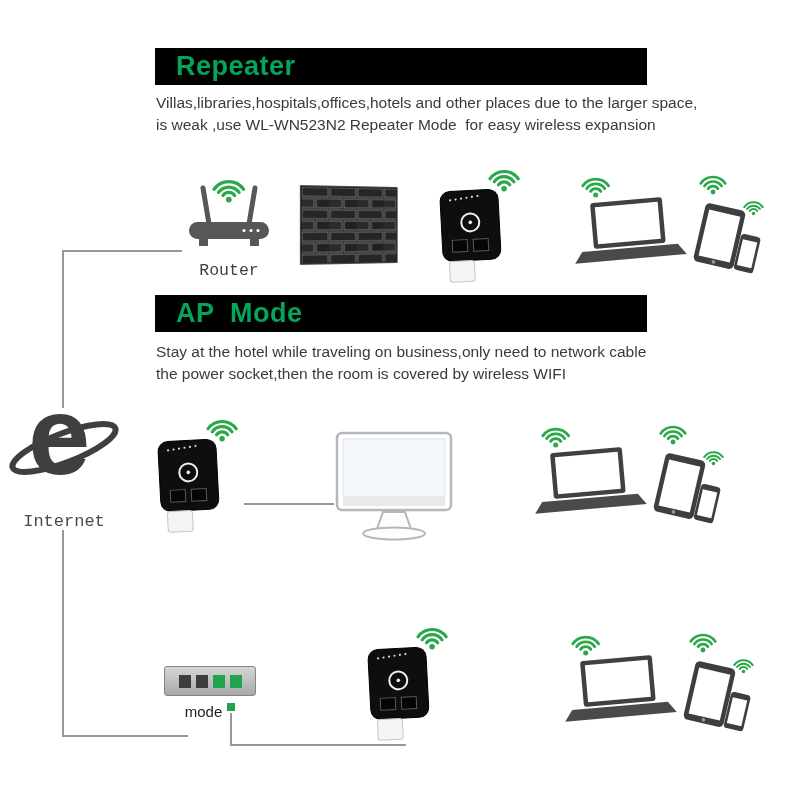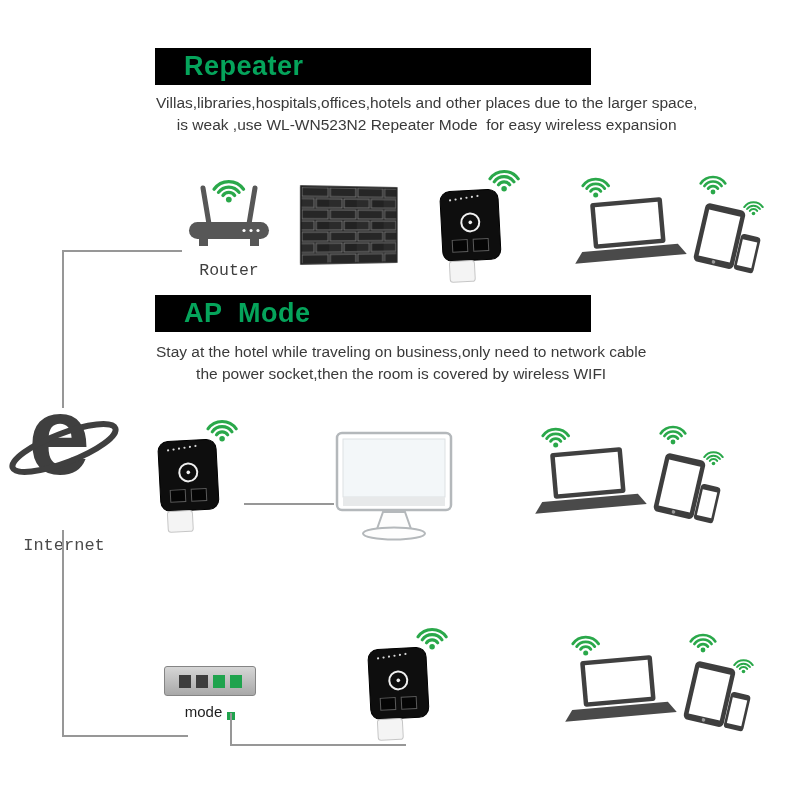--- a/index.html
+++ b/index.html
@@ -1,50 +1,50 @@
 <!DOCTYPE html>
 <html><head>
 <meta charset="utf-8">
 <style>
   * { margin:0; padding:0; box-sizing:border-box; }
   body { font-family:"Liberation Sans", sans-serif; background:#fff; }
   .canvas { position:relative; width:800px; height:800px; background:#ffffff; overflow:hidden; }
 
   
-  .hdr { position:absolute; left:155px; width:436px; height:37px; background:#000;
-         display:flex; align-items:center; padding-left:29px; }
+  .hdr { position:absolute; left:155px; width:492px; height:37px; background:#000;
+         display:flex; align-items:center; padding-left:21px; }
   .hdr span { color:#05a45b; font-size:27px; font-weight:bold; white-space:pre; letter-spacing:.5px; }
   #hdr-repeater { top:48px; }
   #hdr-ap       { top:295px; }
   #hdr-router   { top:565px; }
 
   
   .desc { position:absolute; left:156px; color:#3a3a3a; font-size:15.5px; line-height:22px; }
-  .desc div { white-space:pre;text-align:center; }
+  .desc div { white-space:pre; }
   #desc-repeater { top:92px; }
   #desc-ap       { top:341px; }
 
   
   .line { position:absolute; background:#979797; }
   .lnA { left:62px;  top:250px; width:120px; height:2px; }
   .lnB { left:62px;  top:250px; width:2px;  height:158px; }
   .lnC { left:62px;  top:530px; width:2px;  height:207px; }
   .lnD { left:62px;  top:735px; width:126px; height:2px; }
   .lnE { left:230px; top:713px; width:2px;  height:33px; }
   .lnF { left:230px; top:744px; width:176px; height:2px; }
   .lnG { left:244px; top:503px; width:90px;  height:2px; }
 
   
   svg { overflow:visible; display:block; }
   .wifi-g { color:#2aa84a; }
 
   .router-ic { position:absolute; left:181px; top:176px; width:96px; height:82px; }
   .lbl { position:absolute; color:#3f3f3f; text-align:center;font-family:Liberation Mono, monospace; }
   .router-lbl   { left:181px; top:261px; width:96px;  font-size:16.5px; }
-  .internet-lbl { left:4px;   top:536px; width:120px; font-size:17px; color:#4a4a4a; }
+  .internet-lbl { left:4px;   top:512px; width:120px; font-size:17px; color:#4a4a4a; }
 
   .brick { position:absolute; left:301px; top:187px; width:98px; height:76px;
            transform: perspective(420px) rotateY(12deg); }
 
   .repeater-dev { position:absolute; width:100px; height:122px; }
   .dev1 { left:428px; top:166px; }
   .dev2 { left:146px; top:416px; }
   .dev3 { left:356px; top:624px; }
 
   .cluster { position:absolute; width:220px; height:110px; }
@@ -61,21 +61,21 @@
   .ie-orbit { position:absolute; left:0; top:0; width:104px; height:112px; }
 
   
   .modem { position:absolute; left:164px; top:666px; width:92px; height:30px;
            display:flex; align-items:center; justify-content:center; gap:5px;
            background:linear-gradient(#d6d6d6,#a8a8a8); border:1px solid #858585; border-radius:3px; }
   .msq { width:12px; height:13px; }
   .msq.dark  { background:#3d3d3d; }
   .msq.green { background:#1fa34d; }
   .modem-lbl-row { position:absolute; left:164px; top:703px; width:92px; display:flex;
-                   justify-content:center; align-items:flex-end; gap:5px;
+                   justify-content:center; align-items:flex-start; gap:5px;
                    font-size:15px; color:#1d1d1d; }
   .mdot { width:8px; height:8px; background:#1fa34d; display:inline-block; }
 </style>
 </head>
 <body>
 
 <svg width="0" height="0" style="position:absolute" aria-hidden="true">
   <defs>
     <g id="wifi">
       <circle cx="14" cy="18" r="2.4" fill="currentColor"></circle>

